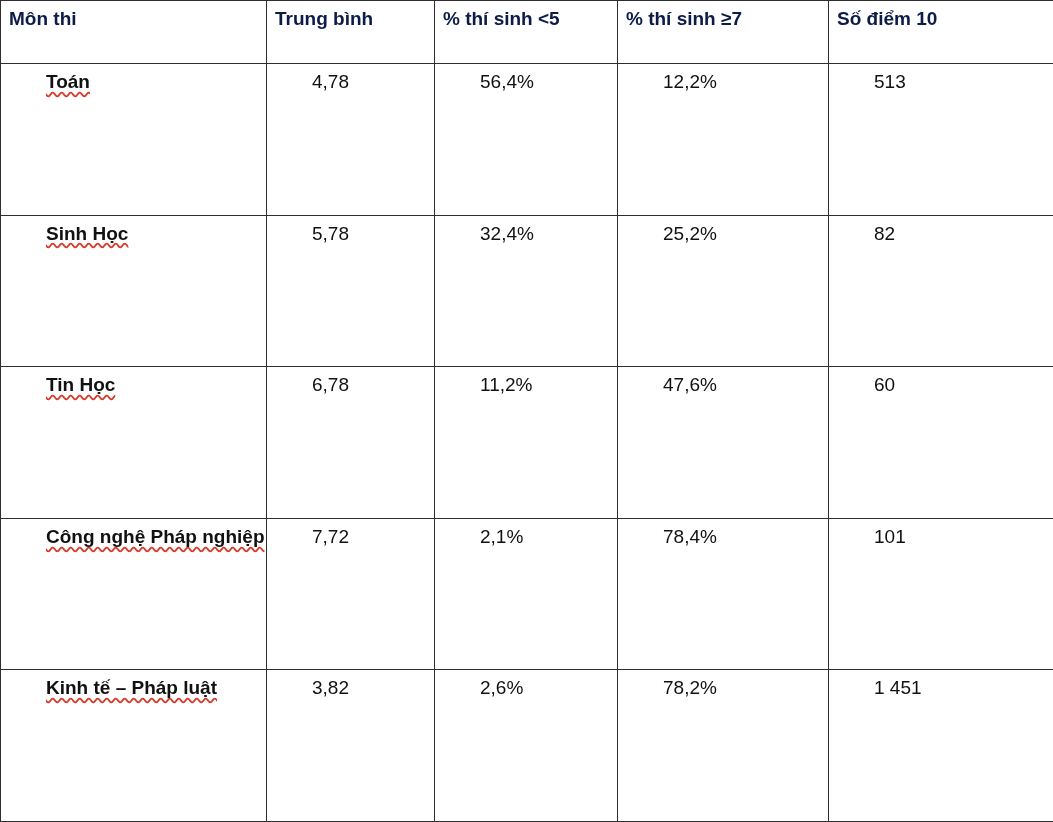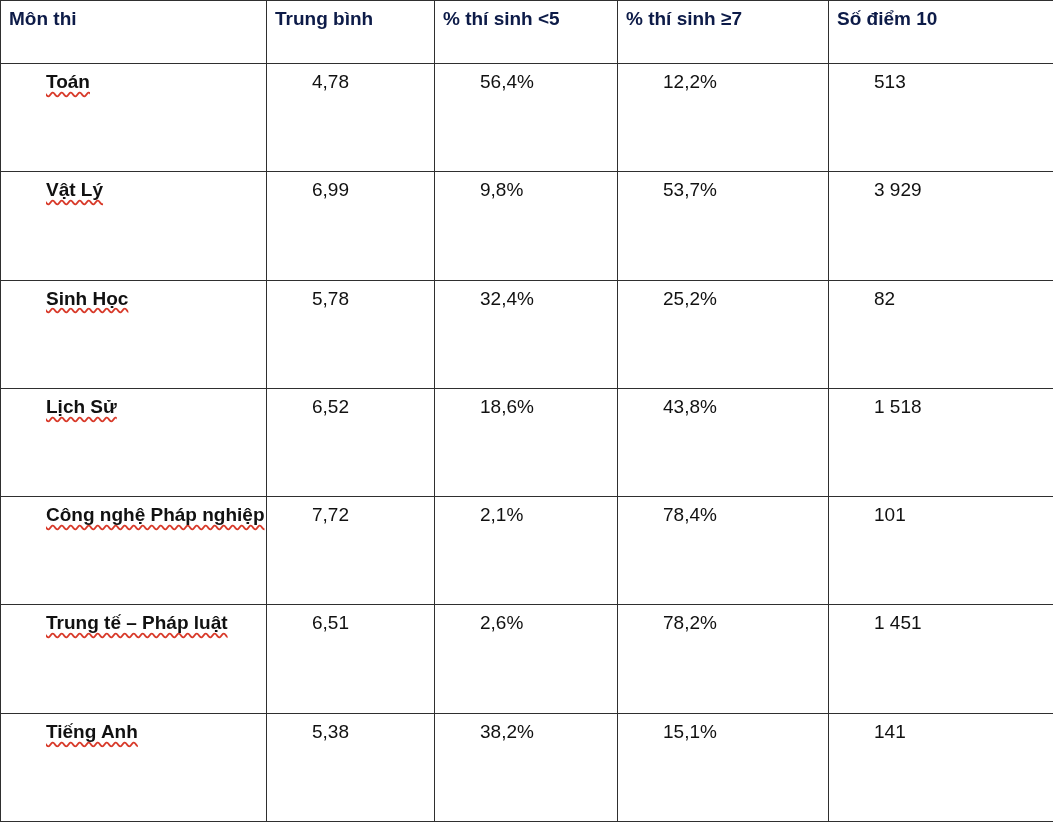--- a/index.html
+++ b/index.html
@@ -89,56 +89,42 @@
     </thead>
     <tbody>
       <tr>
         <td class="subject"><span class="sp">Toán</span></td>
         <td>4,78</td>
         <td>56,4%</td>
         <td>12,2%</td>
         <td>513</td>
       </tr>
       <tr>
-        <td class="subject"><span class="sp">Vật Lý</span></td>
-        <td>6,99</td>
-        <td>9,8%</td>
-        <td>53,7%</td>
-        <td>3 929</td>
-      </tr>
-      <tr>
         <td class="subject"><span class="sp">Sinh Học</span></td>
         <td>5,78</td>
         <td>32,4%</td>
         <td>25,2%</td>
         <td>82</td>
       </tr>
       <tr>
-        <td class="subject"><span class="sp">Lịch Sử</span></td>
-        <td>6,52</td>
-        <td>18,6%</td>
-        <td>43,8%</td>
-        <td>1 518</td>
+        <td class="subject"><span class="sp">Tin Học</span></td>
+        <td>6,78</td>
+        <td>11,2%</td>
+        <td>47,6%</td>
+        <td>60</td>
       </tr>
       <tr>
         <td class="subject"><span class="sp">Công nghệ Pháp nghiệp</span></td>
         <td>7,72</td>
         <td>2,1%</td>
         <td>78,4%</td>
         <td>101</td>
       </tr>
       <tr>
-        <td class="subject"><span class="sp">Trung tế – Pháp luật</span></td>
-        <td>6,51</td>
+        <td class="subject"><span class="sp">Kinh tế – Pháp luật</span></td>
+        <td>3,82</td>
         <td>2,6%</td>
         <td>78,2%</td>
         <td>1 451</td>
-      </tr>
-      <tr>
-        <td class="subject"><span class="sp">Tiếng Anh</span></td>
-        <td>5,38</td>
-        <td>38,2%</td>
-        <td>15,1%</td>
-        <td>141</td>
       </tr>
     </tbody>
   </table>
 </div>
 
 </body></html>

